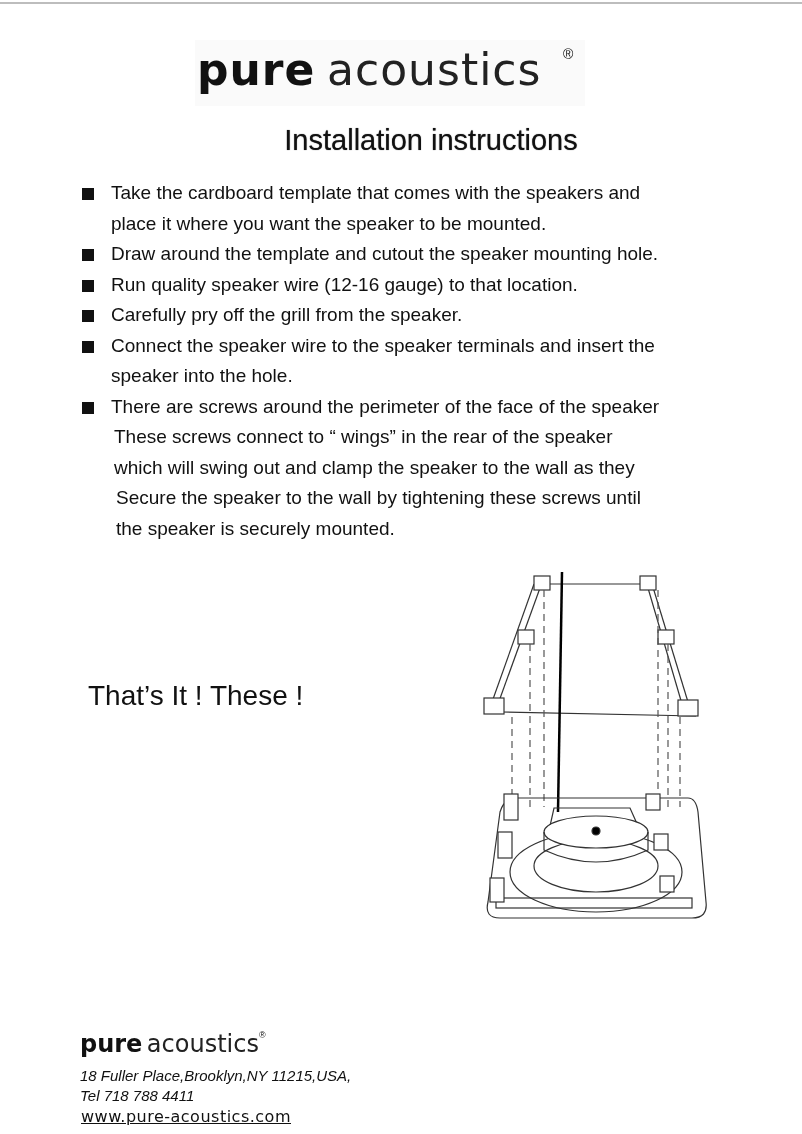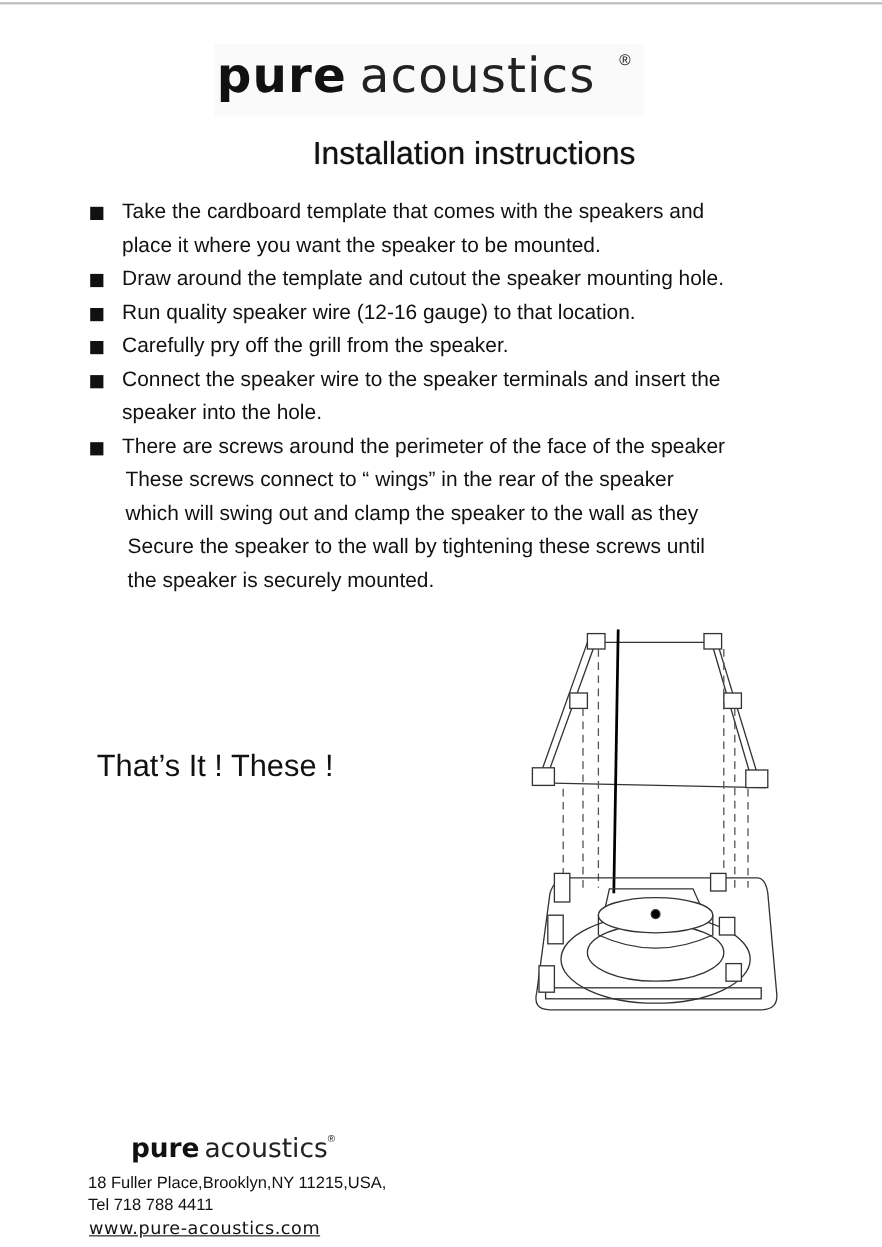--- a/index.html
+++ b/index.html
@@ -10,25 +10,25 @@
   .logo .acou{position:absolute;left:132px;top:4px;font-family:"DejaVu Sans",sans-serif;font-weight:normal;font-size:44px;letter-spacing:1px;color:#222;-webkit-text-stroke:0px;font-stretch:expanded;}
   .logo .reg{position:absolute;left:368px;top:6px;font-size:14px;}
   .title{position:absolute;left:0;width:772px;top:124px;text-align:center;font-size:29px;color:#111;text-shadow:0 0 1px #555;margin-left:45px;}
   .list{position:absolute;left:80px;top:178px;width:710px;font-size:19px;line-height:30.5px;}
   .item{position:relative;padding-left:31px;}
   .bullet{position:absolute;left:2px;top:10px;width:12px;height:12px;background:#111;}
   .cont{padding-left:34px;}
   .cont2{padding-left:36px;}
   .enjoy{position:absolute;left:88px;top:680px;font-size:28px;}
   .diagram{position:absolute;left:478px;top:572px;width:240px;height:356px;}
-  .foot-logo{position:absolute;left:80px;top:1030px;height:32px;margin-left:39px;}
+  .foot-logo{position:absolute;left:80px;top:1030px;height:32px;}
   .foot-logo .pure{font-family:"DejaVu Sans",sans-serif;font-weight:bold;font-size:24px;}
   .foot-logo .acou{font-family:"DejaVu Sans",sans-serif;font-size:24px;color:#222;}
   .foot-logo .reg{font-size:9px;vertical-align:top;}
-  .addr{position:absolute;left:80px;top:1066px;font-size:15px;line-height:20px;}
+  .addr{position:absolute;left:80px;top:1066px;font-size:15px;line-height:20px;font-style:italic;}
   .web{position:absolute;left:81px;top:1107px;font-family:"DejaVu Sans",sans-serif;font-size:16px;letter-spacing:0.5px;text-decoration:underline;}
 </style>
 </head>
 <body>
 
 <div class="topline"></div>
 
 <div class="logo">
   <span class="pure">pure</span>
   <span class="acou">acoustics</span>

